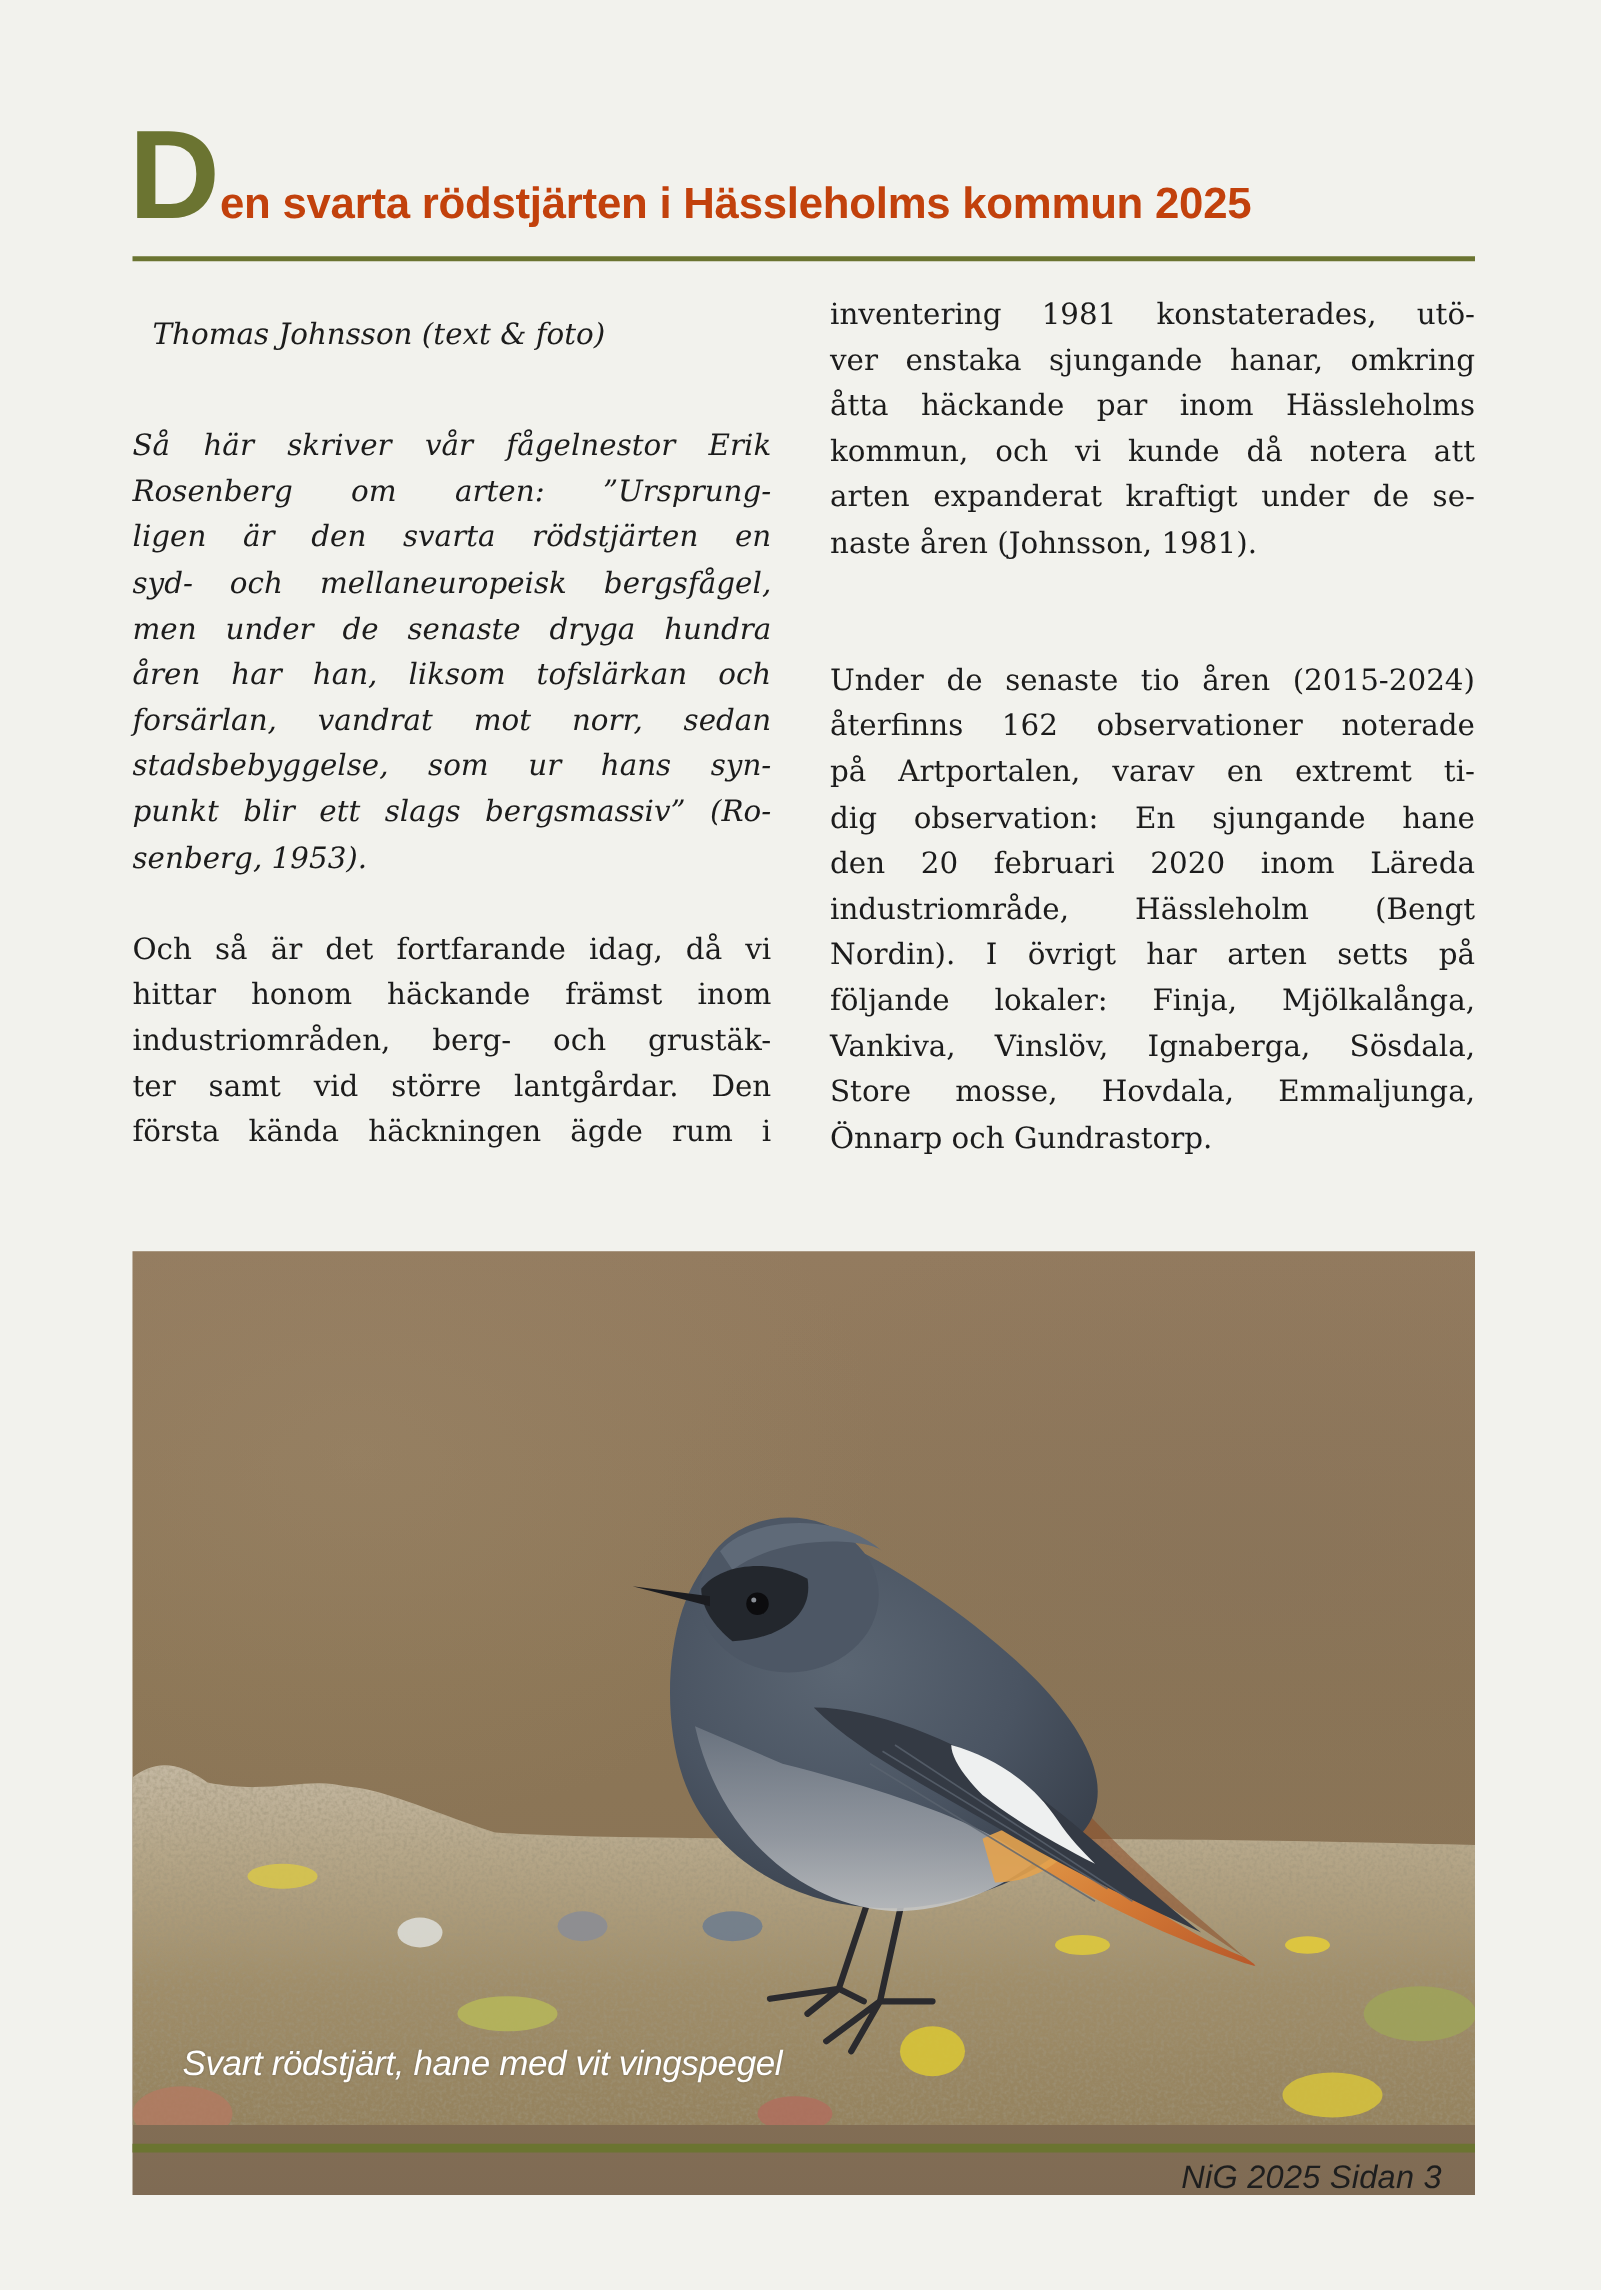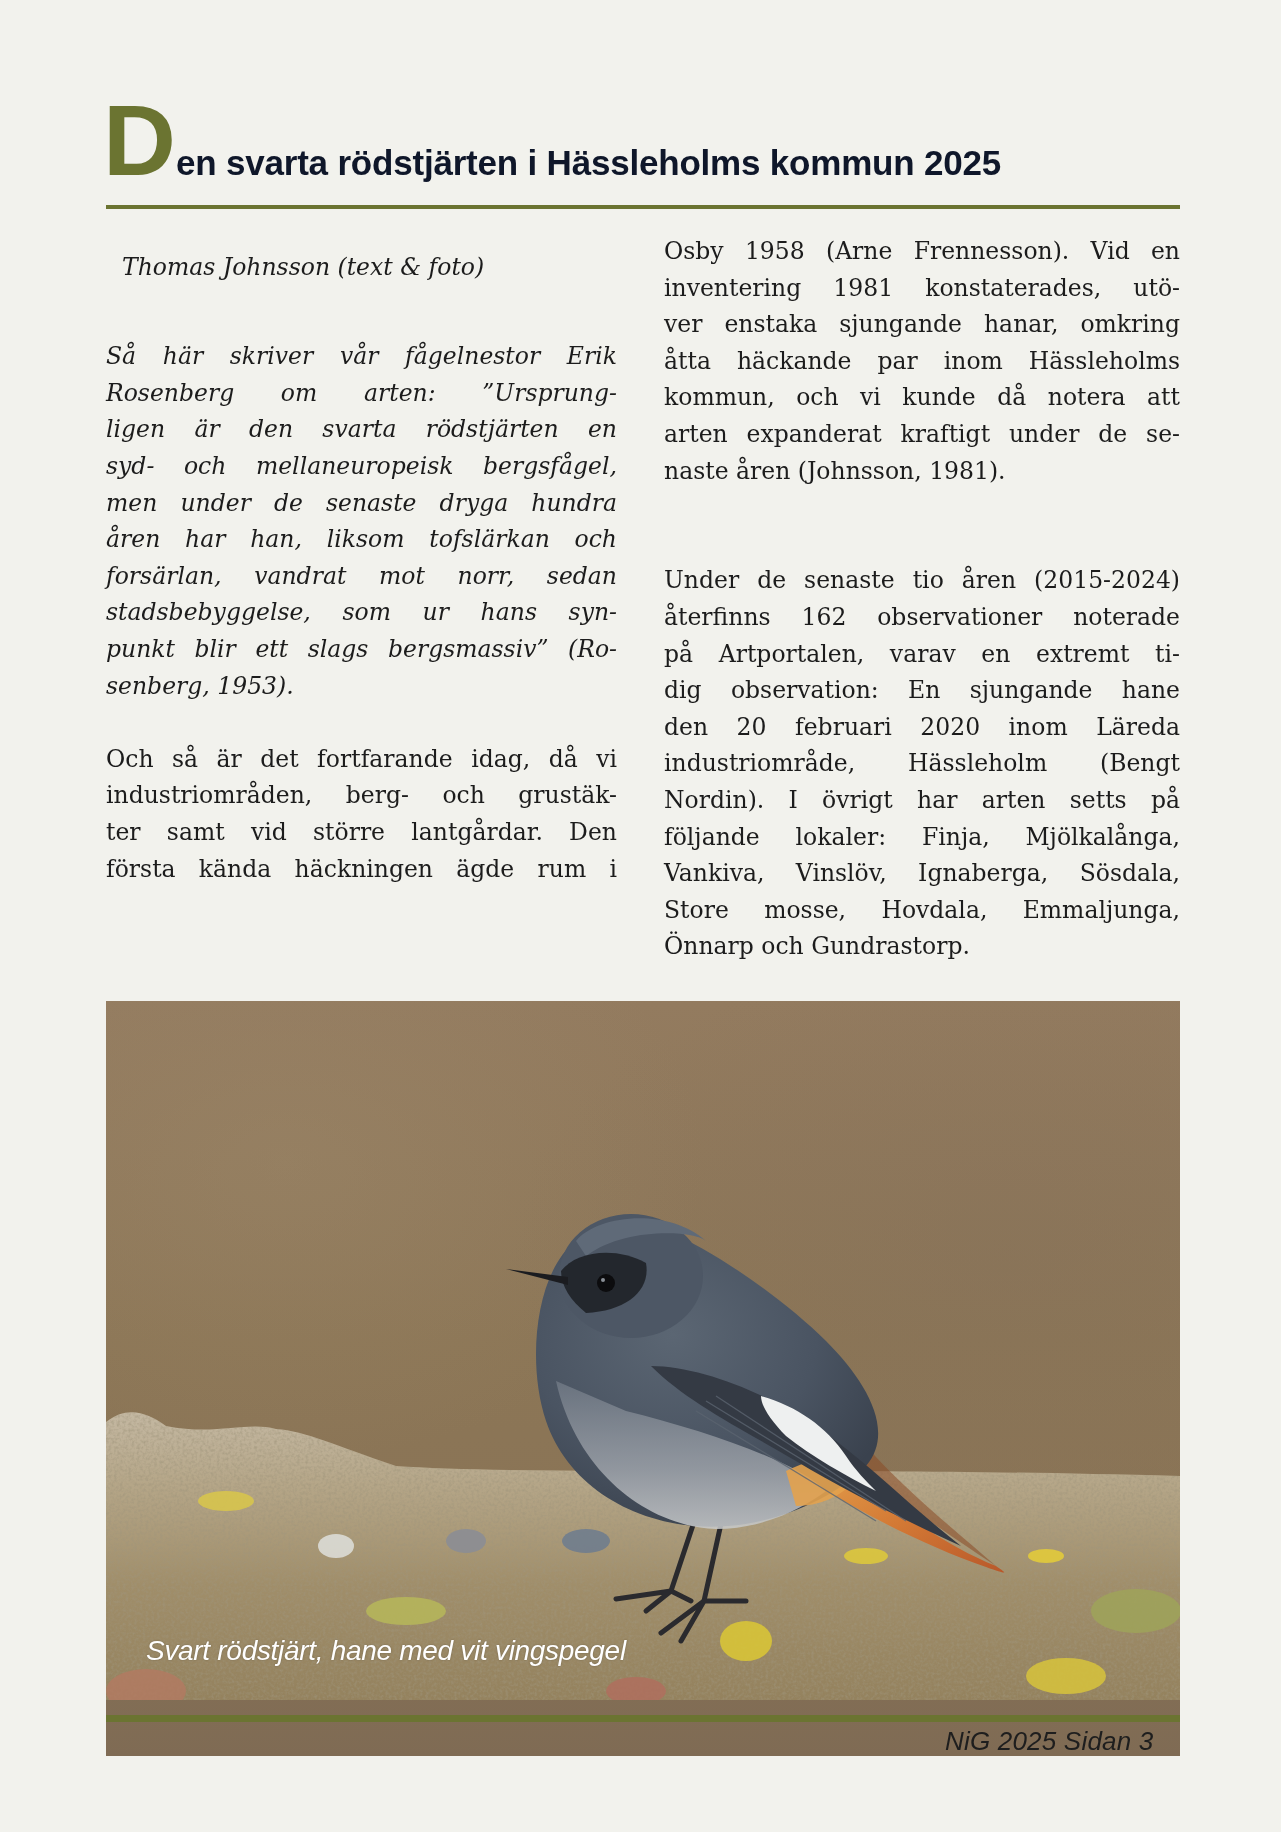--- a/index.html
+++ b/index.html
@@ -15,21 +15,21 @@
     font-family: "Liberation Sans", sans-serif;
   }
   .dropcap {
     font-family: "Liberation Sans", sans-serif;
     font-weight: bold; color: #6b7431;
     font-size: 101px; line-height: 80px; height: 80px;
     letter-spacing: -2px;
   }
   .title-rest {
     font-weight: bold; font-size: 35px; line-height: 35px;
-    color: #0f172a; padding-left: 2px; padding-bottom: 0px;
+    color: #c2410c; padding-left: 2px; padding-bottom: 0px;
     letter-spacing: -0.2px;
     margin-top: 42px;
   }
   .rule-top {
     position: absolute; left: 106px; top: 205px; width: 1074px; height: 4px;
     background: #6b7431;
   }
   .col {
     position: absolute; top: 233px;
     font-family: "DejaVu Serif", "Liberation Serif", serif;
@@ -97,29 +97,29 @@
     <span class="line">men under de senaste dryga hundra</span>
     <span class="line">åren har han, liksom tofslärkan och</span>
     <span class="line">forsärlan, vandrat mot norr, sedan</span>
     <span class="line">stadsbebyggelse, som ur hans syn-</span>
     <span class="line">punkt blir ett slags bergsmassiv” (Ro-</span>
     <span class="line last">senberg, 1953).</span>
   </div>
   <div class="gap"></div>
   <div>
     <span class="line">Och så är det fortfarande idag, då vi</span>
+    <span class="line">hittar honom häckande främst inom</span>
     <span class="line">industriområden, berg- och grustäk-</span>
     <span class="line">ter samt vid större lantgårdar. Den</span>
     <span class="line">första kända häckningen ägde rum i</span>
   </div>
 </div>
 
 <div class="col col-right">
   <div>
-    <span class="line">Osby 1958 (Arne Frennesson).  Vid en</span>
     <span class="line">inventering 1981 konstaterades, utö-</span>
     <span class="line">ver enstaka sjungande hanar, omkring</span>
     <span class="line">åtta häckande par inom Hässleholms</span>
     <span class="line">kommun, och vi kunde då notera att</span>
     <span class="line">arten expanderat kraftigt under de se-</span>
     <span class="line last">naste åren (Johnsson, 1981).</span>
   </div>
   <div class="gap2"></div>
   <div>
     <span class="line">Under de senaste tio åren (2015-2024)</span>

